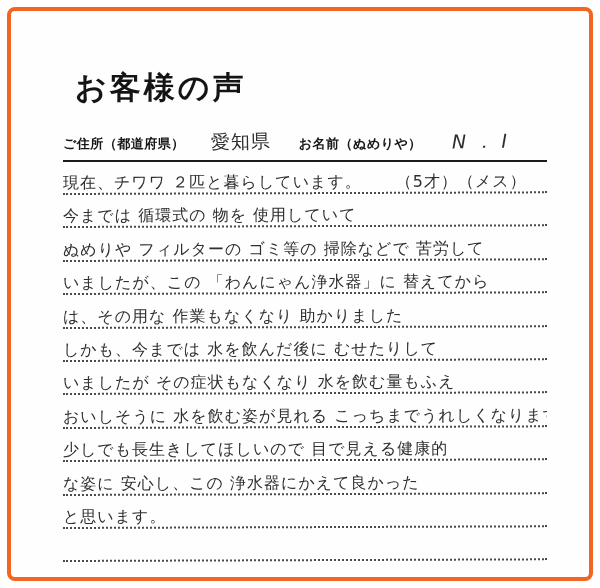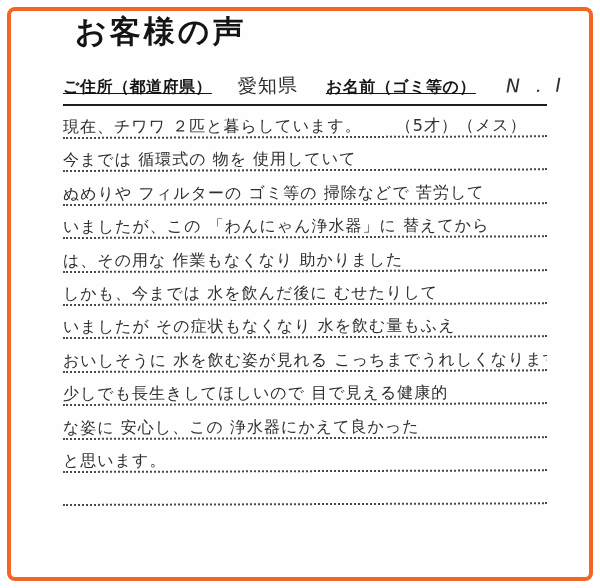--- a/index.html
+++ b/index.html
@@ -15,41 +15,41 @@
     inset: 7px;
     background: #fefefe;
     border: 4px solid #f26522;
     border-radius: 8px;
     overflow: hidden;
   }
   .content {
     padding: 0 42px 0 52px;
   }
   .page-title {
+    margin-top: 56px;
     margin-left: 12px;
     font-family: "Liberation Serif", "DejaVu Serif", serif;
     font-weight: 700;
     font-size: 31px;
     letter-spacing: 3px;
     color: #141414;
   }
   .form-row {
     margin-top: 20px;
     display: flex;
     align-items: baseline;
     border-bottom: 2px solid #1c1c1c;
     padding-bottom: 5px;
     white-space: pre;
   }
   .form-label {
     font-weight: 700;
-    font-size: 16px;
+    font-size: 13px;
     color: #161616;
     letter-spacing: 0.5px;
-    text-decoration: underline;
   }
   .hw {
     color: #2e2e2e;
     font-family: "DejaVu Sans", sans-serif;
     letter-spacing: 1px;
   }
   .form-value {
     font-size: 19px;
     transform: rotate(-1deg);
   }
@@ -73,21 +73,21 @@
 <body>
 
 <div class="sheet" style="border-color: rgb(242, 101, 34);">
   <div class="content">
 
     <h1 class="page-title">お客様の声</h1>
 
     <div class="form-row">
       <span class="form-label">ご住所（都道府県）</span>
       <span class="hw form-value address">愛知県</span>
-      <span class="form-label">お名前（ゴミ等の）</span>
+      <span class="form-label">お名前（ぬめりや）</span>
       <span class="hw form-value name">N ． I</span>
     </div>
 
     <div class="lines">
       <div class="line hw">現在、チワワ ２匹と暮らしています。　　（5才）（メス）</div>
       <div class="line hw">今までは 循環式の 物を 使用していて</div>
       <div class="line hw">ぬめりや フィルターの ゴミ等の 掃除などで 苦労して</div>
       <div class="line hw">いましたが、この 「わんにゃん浄水器」に 替えてから</div>
       <div class="line hw">は、その用な 作業もなくなり 助かりました</div>
       <div class="line hw">しかも、今までは 水を飲んだ後に むせたりして</div>

